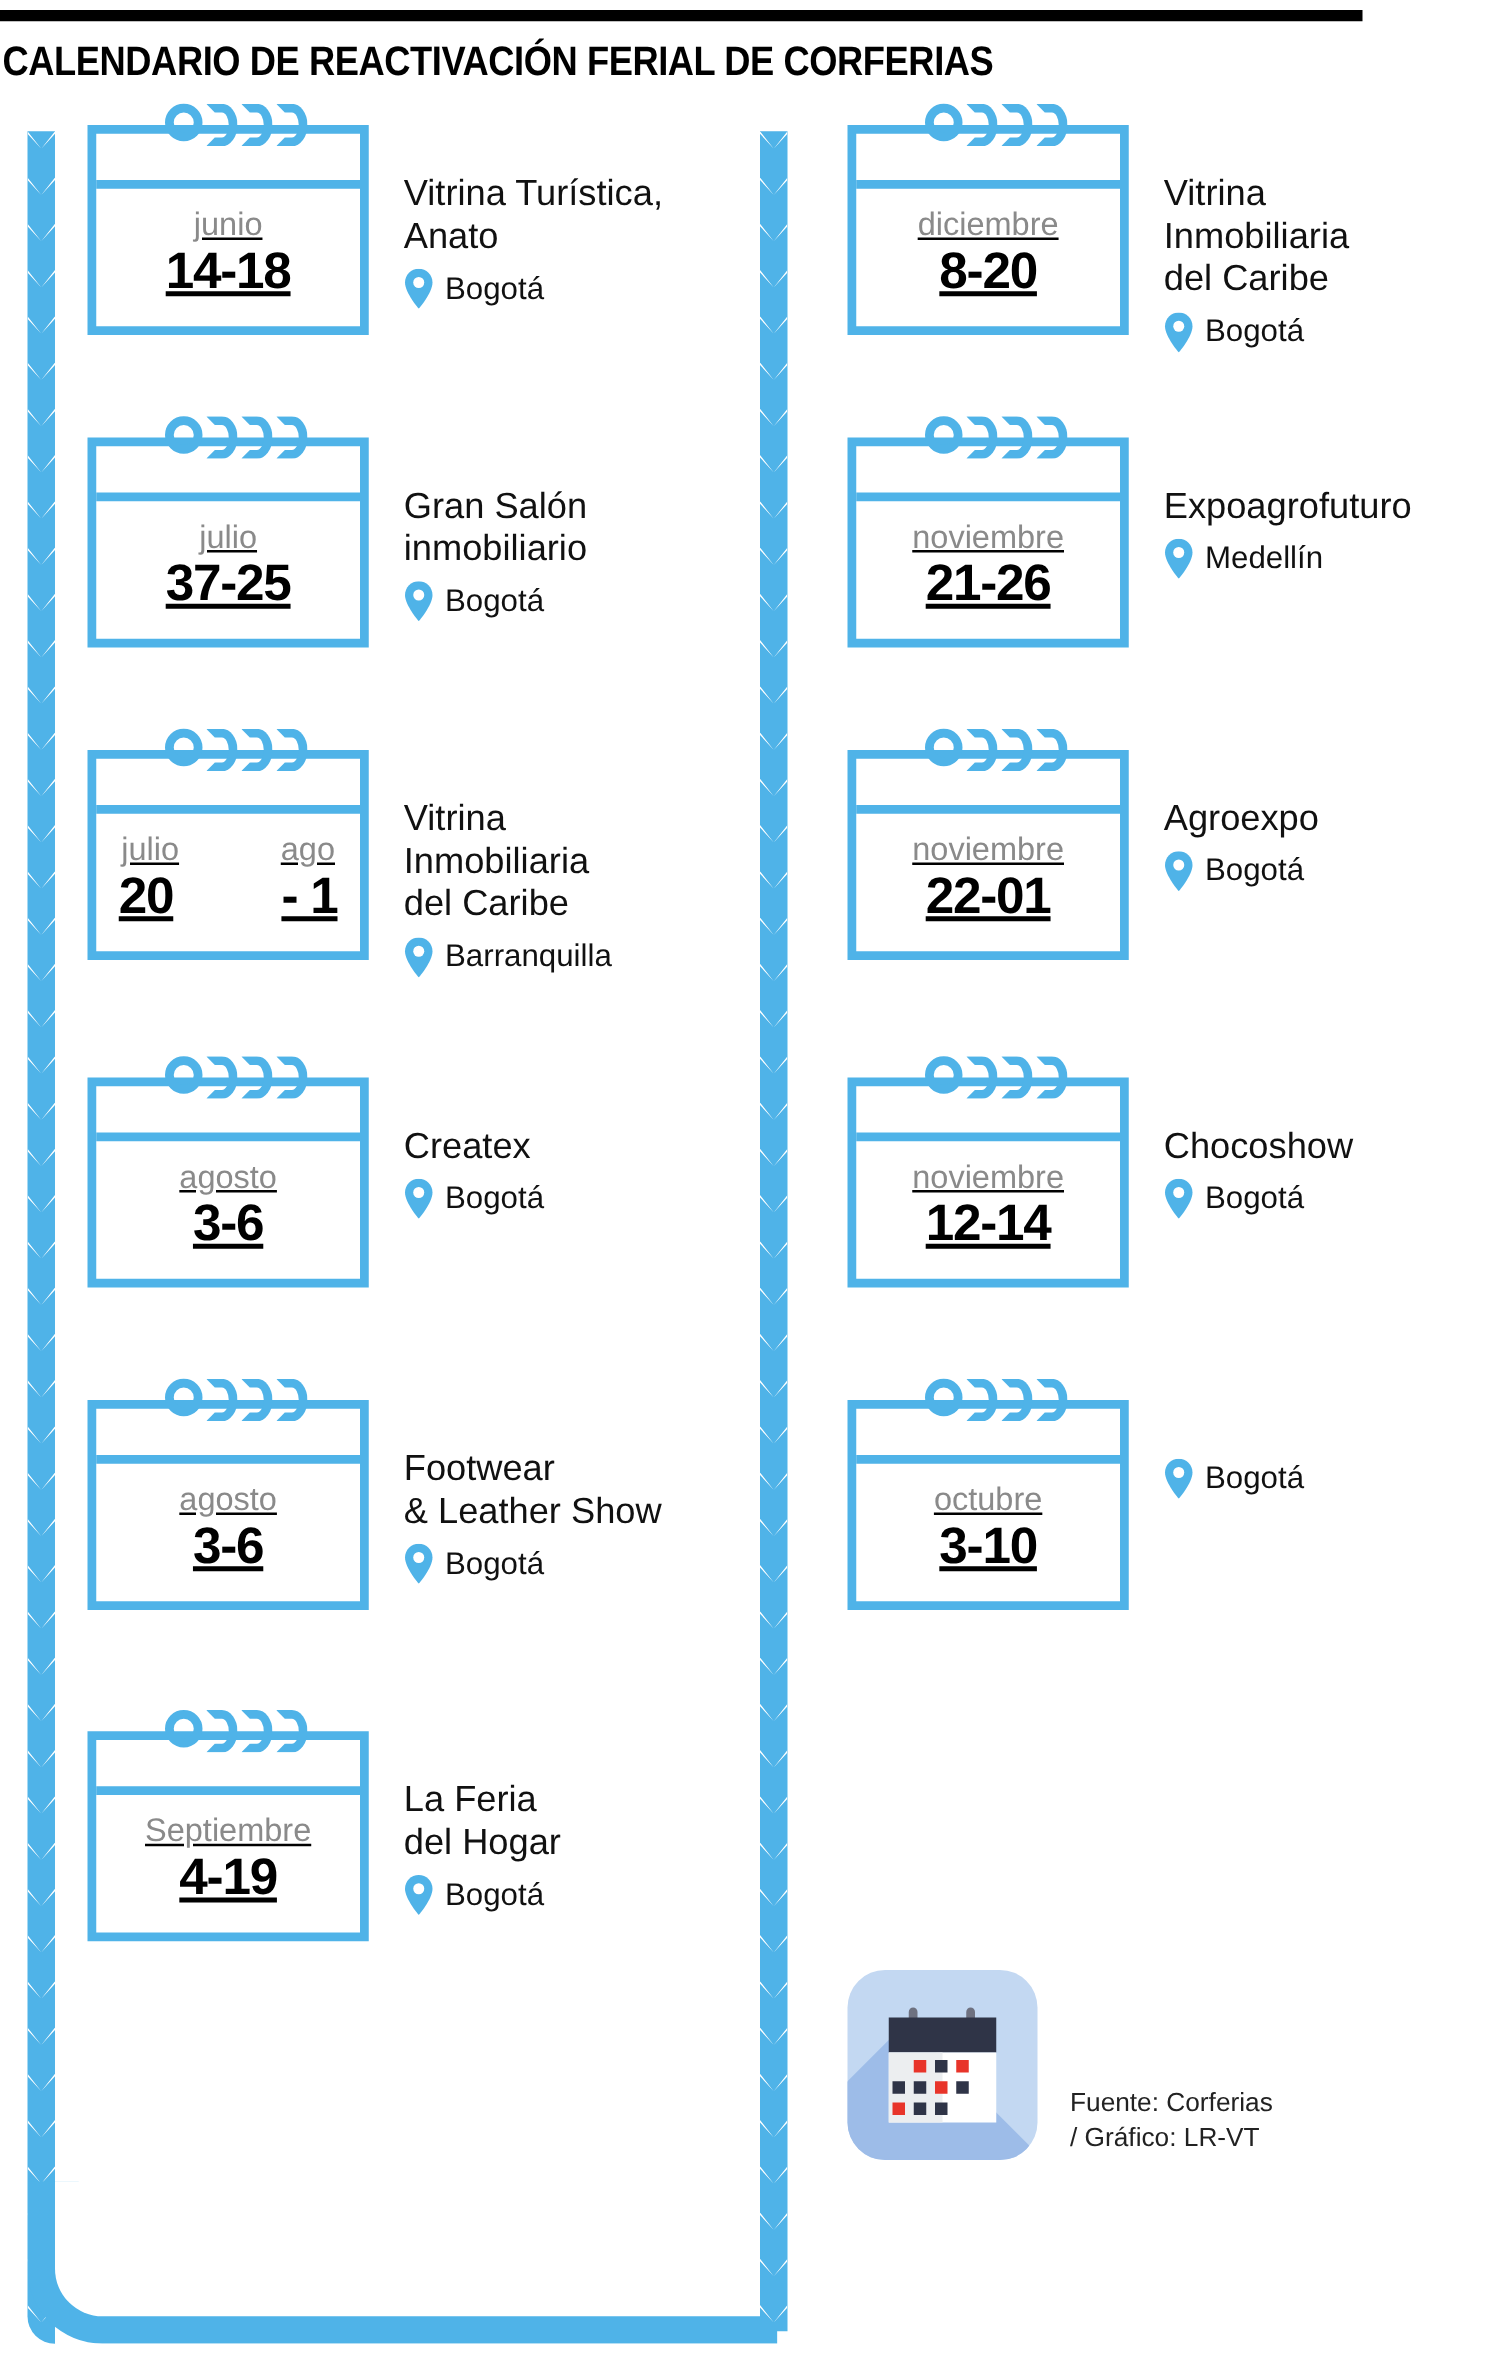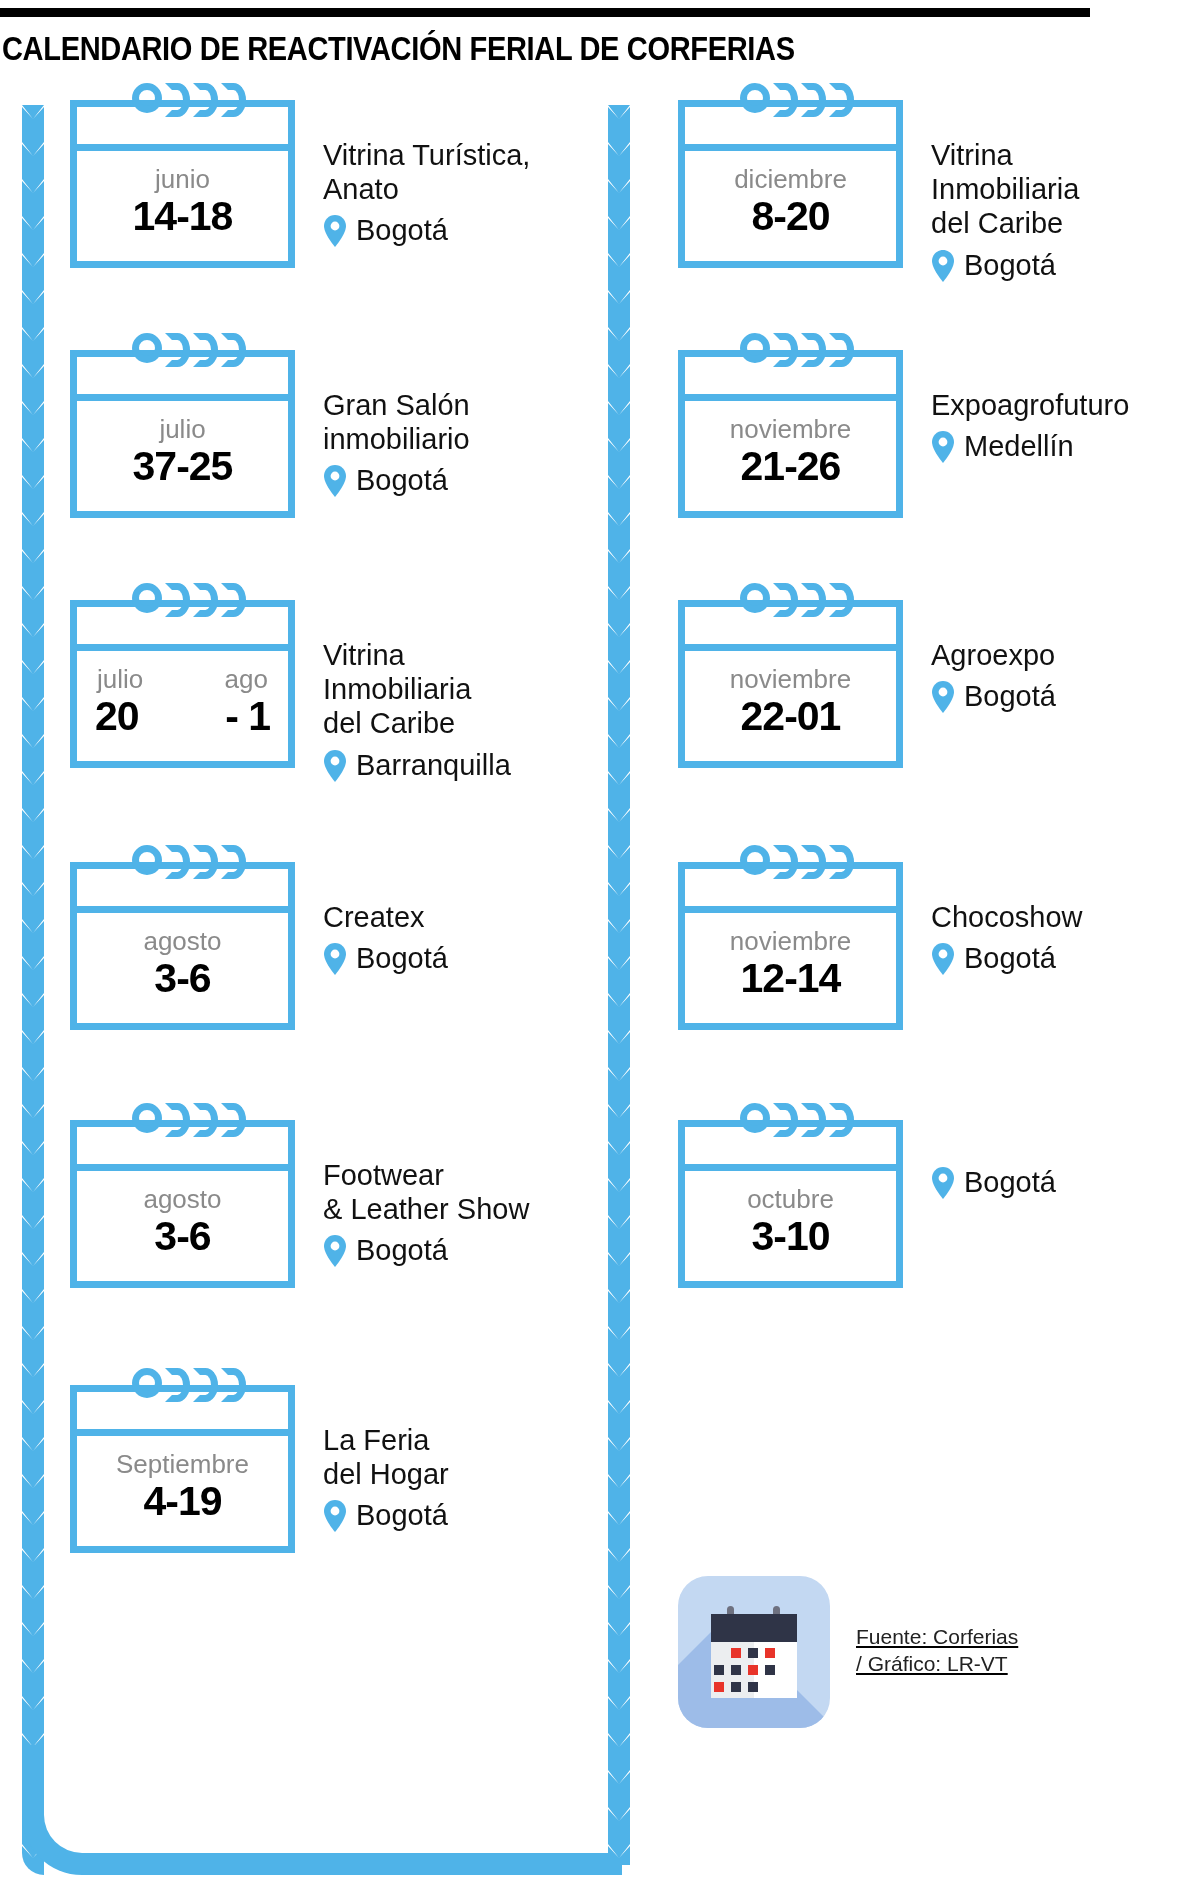--- a/index.html
+++ b/index.html
@@ -53,20 +53,21 @@
   .col-right{left:678px;width:500px;}
 
   .row{position:relative;display:flex;align-items:flex-start;}
 
   
   .cal{
     position:relative;
     width:225px;
     flex:0 0 225px;
     box-sizing:border-box;
+    text-decoration:underline;
   }
   .cal-rings{
     position:absolute;left:62px;top:-17px;
     display:flex;gap:3px;z-index:3;
   }
   .ring{
     width:25px;height:34px;
     border:7px solid #4fb3e8;
     border-left-color:transparent;
     border-radius:0 50% 50% 0 / 0 50% 50% 0;
@@ -117,28 +118,28 @@
     font-size:29px;color:#111;line-height:1.18;
     font-family:"Liberation Sans","DejaVu Sans",sans-serif;
     font-weight:normal;
     white-space:pre-line;
   }
   .ev-loc{
     display:flex;align-items:center;gap:9px;margin-top:9px;
   }
   .pin{flex:0 0 auto;width:24px;height:32px;display:block;}
   .ev-city{
-    font-size:29px;color:#111;line-height:1.1;
+    font-size:25px;color:#111;line-height:1.1;
     white-space:nowrap;
   }
 
   
   .flat-wrap{
     position:absolute;left:678px;top:1576px;
-    display:flex;align-items:center;text-decoration:underline;
+    display:flex;align-items:flex-end;
   }
   .flat-icon{
     position:relative;width:152px;height:152px;
     background:#c3d8f2;border-radius:30px;overflow:hidden;
     flex:0 0 auto;
   }
   .flat-shadow{
     position:absolute;left:47px;top:42px;width:230px;height:130px;
     background:#9dbce8;
     transform:rotate(45deg);

